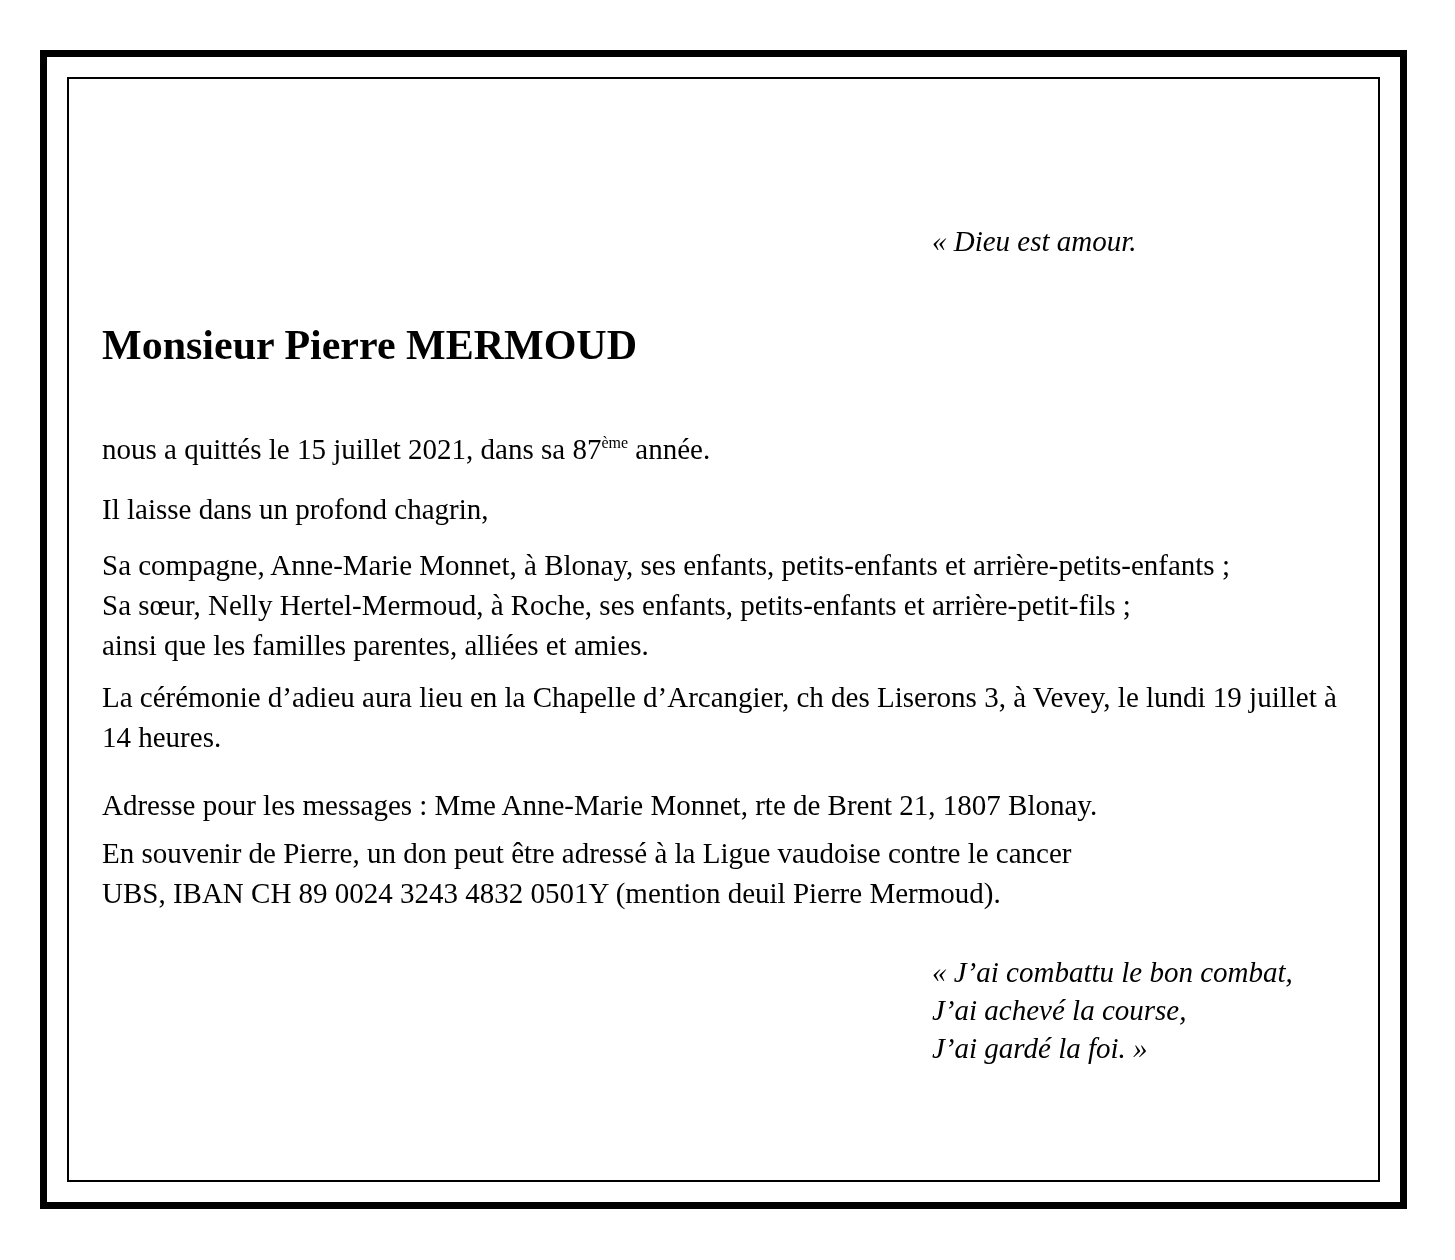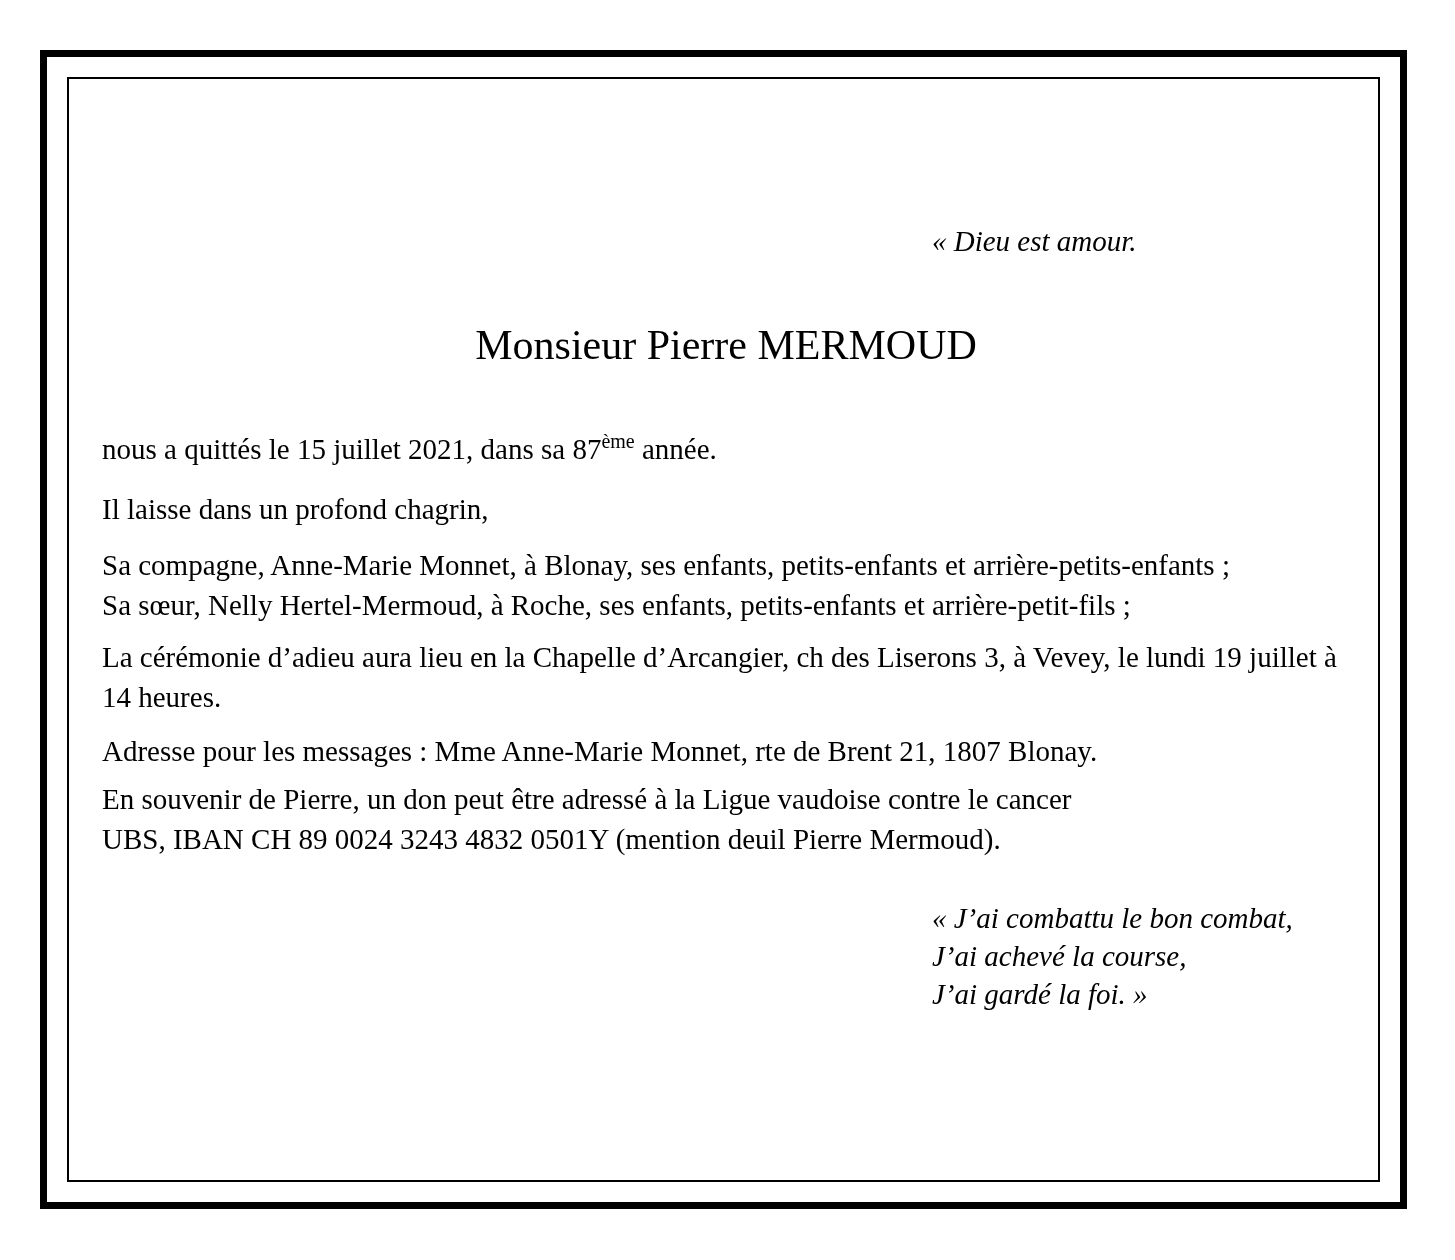--- a/index.html
+++ b/index.html
@@ -41,42 +41,41 @@
     margin-left: 830px;
     font-style: italic;
   }
   .intro {
     margin-top: 28px;
   }
   .title {
     margin-top: 58px;
     font-size: 42px;
     line-height: 52px;
-    font-weight: normal;
-    text-align: center;
+    font-weight: bold;
   }
   .death-line {
     margin-top: 58px;
   }
   .death-line sup {
-    font-size: 20px;
+    font-size: 16px;
     line-height: 0;
     vertical-align: super;
   }
   .grief {
     margin-top: 20px;
   }
   .survivors {
     margin-top: 16px;
   }
   .ceremony {
     margin-top: 12px;
   }
   .address {
-    margin-top: 14px;
+    margin-top: 28px;
   }
   .donation {
     margin-top: 8px;
   }
   .closing-quote {
     margin-top: 40px;
     margin-left: 830px;
     font-style: italic;
     line-height: 38px;
   }
@@ -96,20 +95,21 @@
 
       <div class="title">Monsieur Pierre MERMOUD</div>
 
       <div class="death-line"><span>nous a quittés le 15 juillet 2021, dans sa 87</span><sup>ème</sup><span> année.</span></div>
 
       <div class="grief">Il laisse dans un profond chagrin,</div>
 
       <div class="survivors">
         <div><span>Sa compagne, Anne-Marie </span><span class="b">Monnet</span><span>, à Blonay, ses enfants, petits-enfants et arrière-petits-enfants ;</span></div>
         <div><span>Sa sœur, Nelly </span><span class="b">Hertel-Mermoud</span><span>, à Roche, ses enfants, petits-enfants et arrière-petit-fils ;</span></div>
+        <div><span>ainsi que les familles parentes, alliées et amies.</span><span class="b"></span><span></span></div>
       </div>
 
       <div class="ceremony">La cérémonie d’adieu aura lieu en la Chapelle d’Arcangier, ch des Liserons 3, à Vevey, le lundi 19 juillet à 14 heures.</div>
 
       <div class="address"><span>Adresse pour les messages : Mme Anne-Marie Monnet, rte de Brent 21, 1807 </span><span class="b">Blonay</span><span>.</span></div>
 
       <div class="donation">
         <div>En souvenir de Pierre, un don peut être adressé à la Ligue vaudoise contre le cancer</div>
         <div>UBS, IBAN CH 89 0024 3243 4832 0501Y (mention deuil Pierre Mermoud).</div>
       </div>

